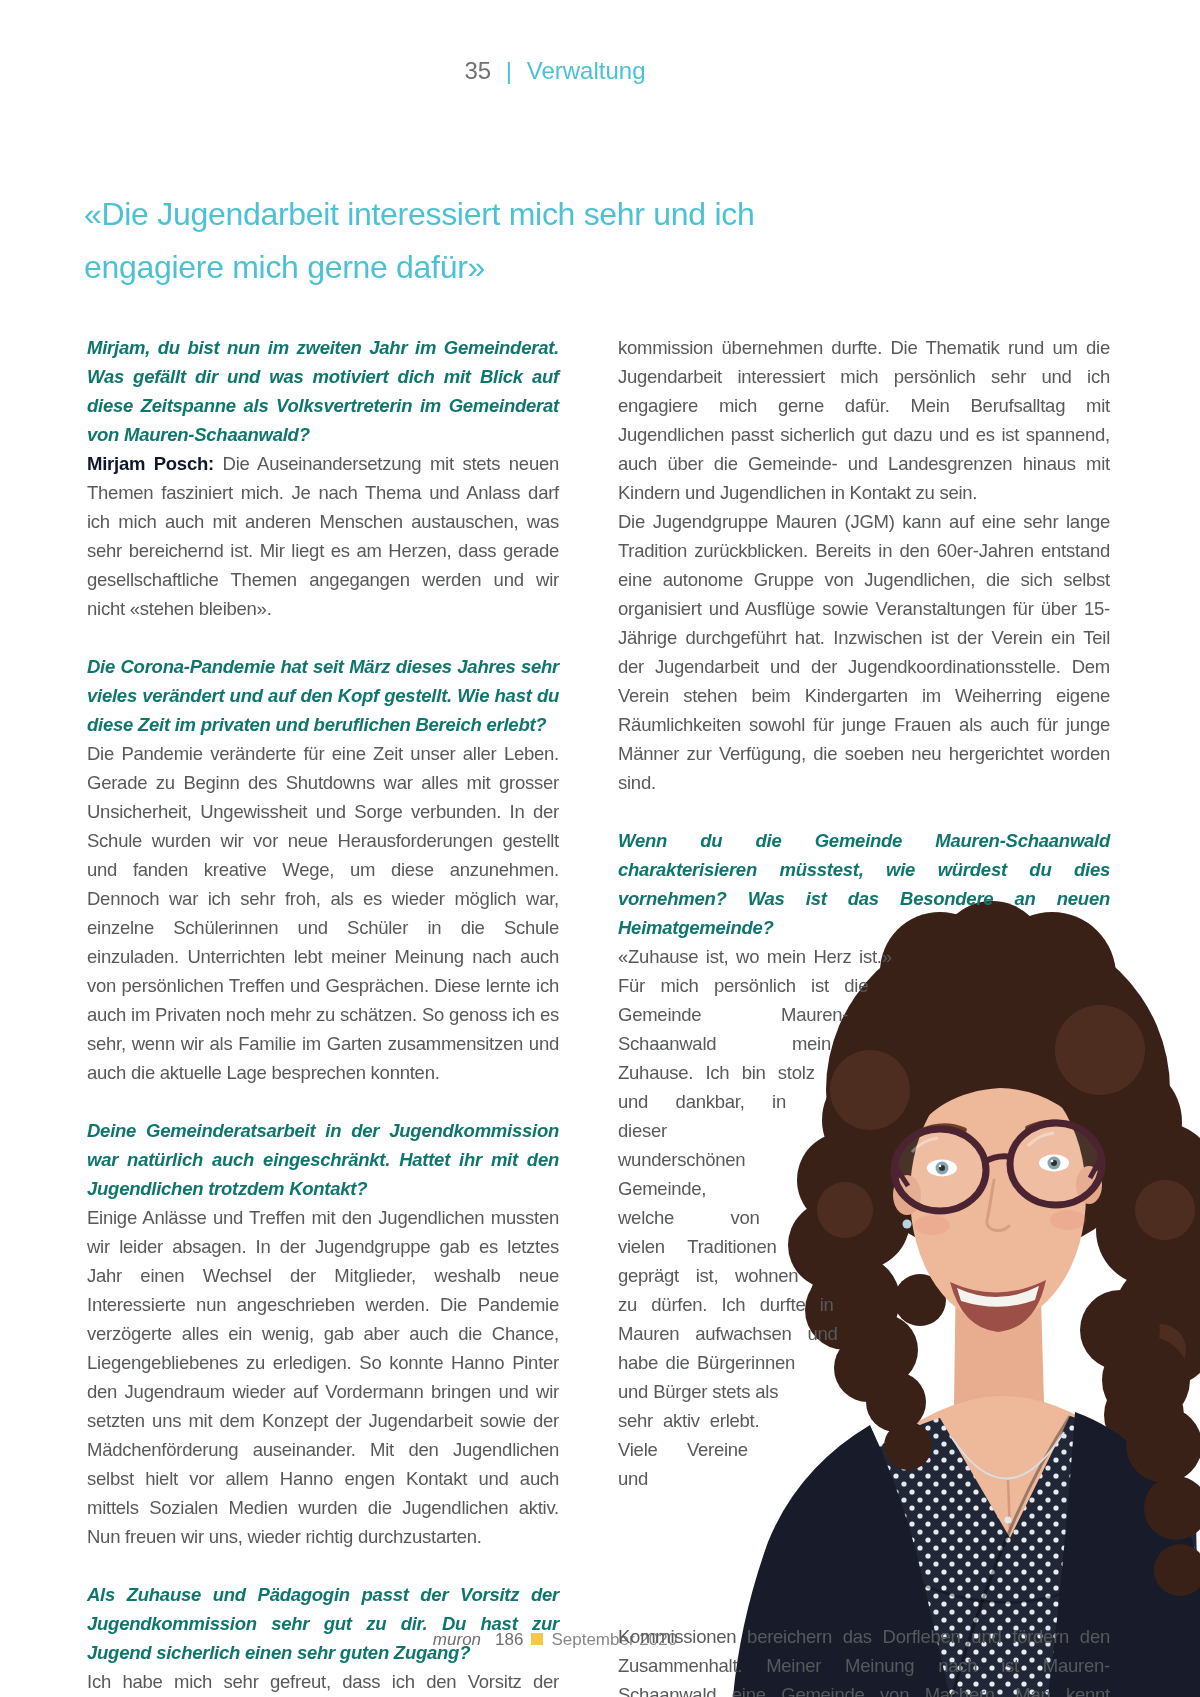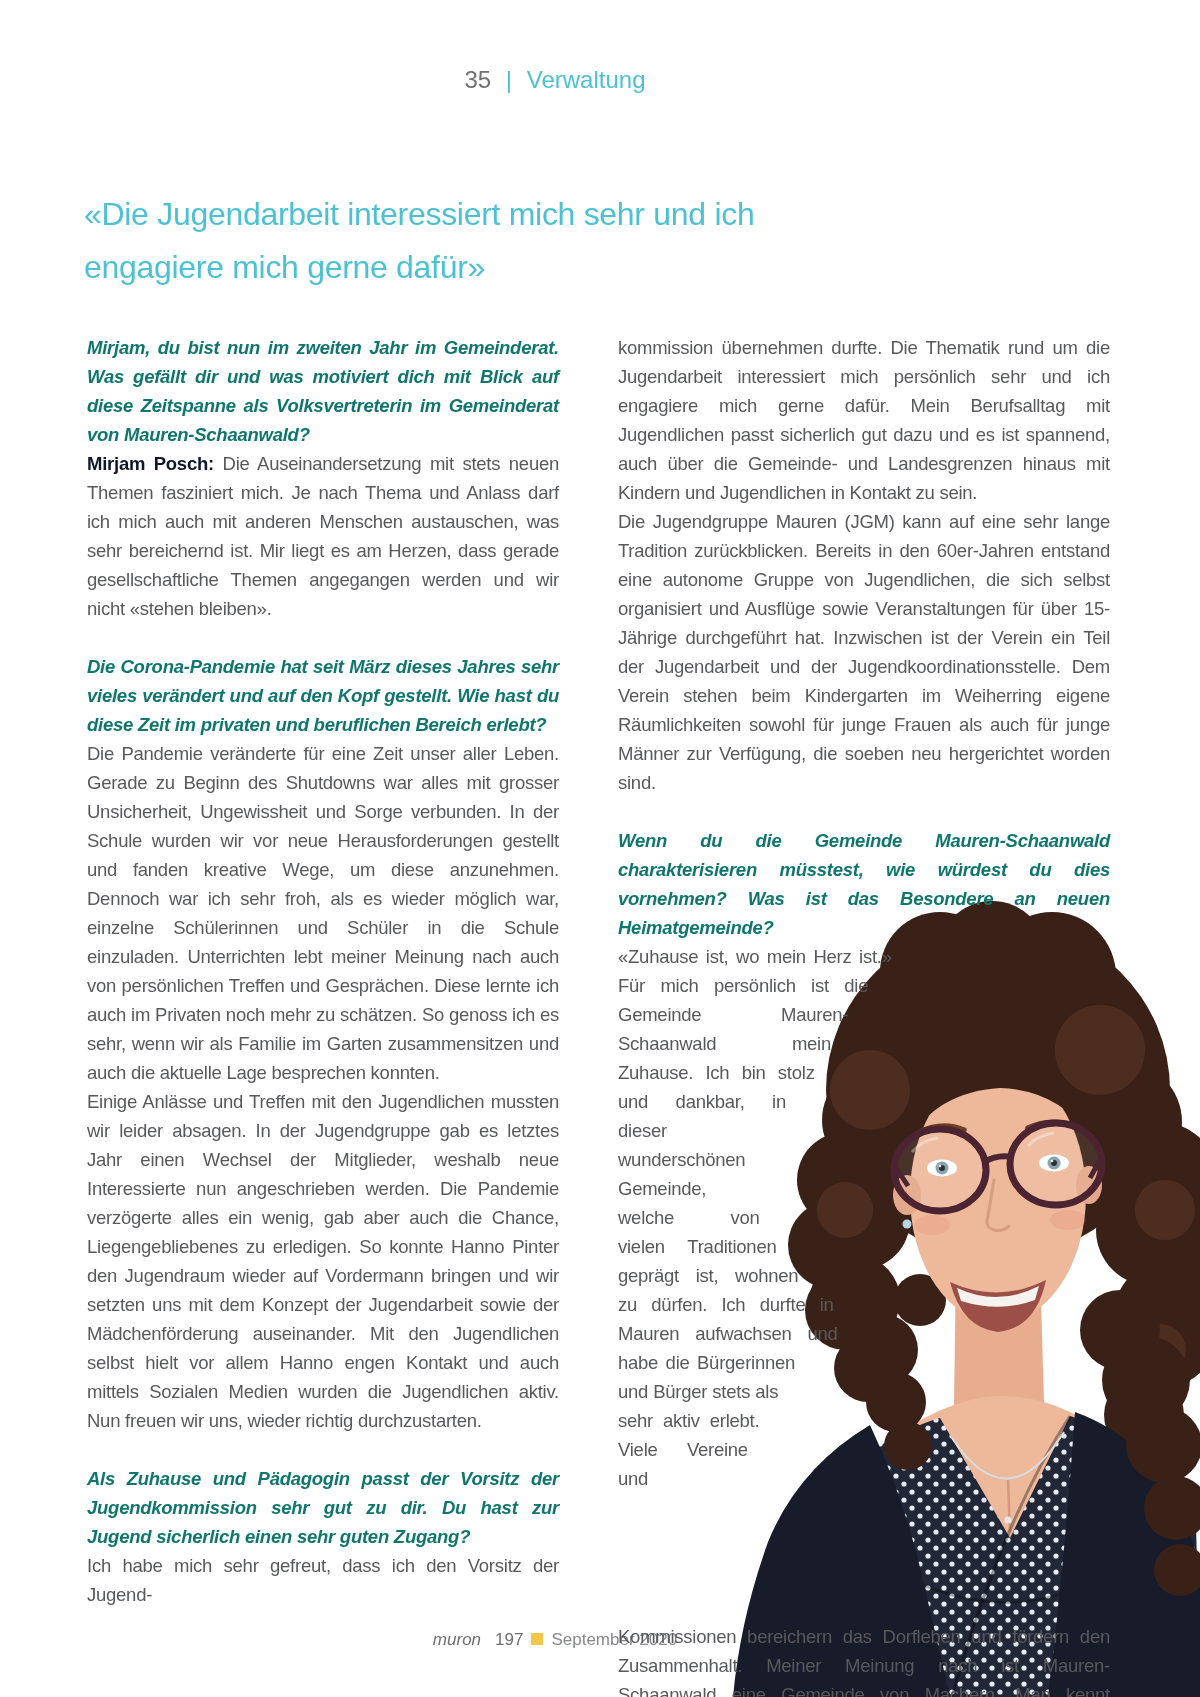--- a/index.html
+++ b/index.html
@@ -2,21 +2,21 @@
 <html lang="de"><head>
 <meta charset="utf-8">
 <style>
   html,body{margin:0;padding:0;background:#ffffff;}
   .page{
     position:relative;width:1200px;height:1697px;background:#ffffff;
     font-family:"Liberation Sans",sans-serif;overflow:hidden;
   }
   
   .pagehead{
-    position:absolute;left:0;top:66px;width:1110px;text-align:center;
+    position:absolute;left:0;top:57px;width:1110px;text-align:center;
     font-size:24px;letter-spacing:0;
   }
   .pagehead .num{color:#707173;}
   .pagehead .sep{color:#4cc1d3;padding:0 8px;font-weight:300;}
   .pagehead .sec{color:#4cc1d3;}
   
   .title{
     position:absolute;left:84px;top:188px;width:1000px;
     color:#4cc1d3;font-size:32px;line-height:53px;font-weight:400;
     letter-spacing:-0.3px;
@@ -178,29 +178,30 @@
       <path d="M 292 272 Q 302 260 318 258" stroke="rgba(255,255,255,0.35)" stroke-width="3" fill="none"></path>
       <path d="M 408 266 Q 418 255 434 253" stroke="rgba(255,255,255,0.35)" stroke-width="3" fill="none"></path>
     </g>
   </svg>
 
   <div class="col col-left">
     <p class="q">Mirjam, du bist nun im zweiten Jahr im Gemeinderat. Was gefällt dir und was motiviert dich mit Blick auf diese Zeitspanne als Volksvertreterin im Gemeinderat von Mauren-Schaanwald?</p>
     <p class="a"><span class="lead">Mirjam Posch:</span> <span>Die Auseinandersetzung mit stets neuen Themen fasziniert mich. Je nach Thema und Anlass darf ich mich auch mit anderen Menschen austauschen, was sehr bereichernd ist. Mir liegt es am Herzen, dass gerade gesellschaftliche Themen angegangen werden und wir nicht «stehen bleiben».</span></p>
     <p class="q">Die Corona-Pandemie hat seit März dieses Jahres sehr vieles verändert und auf den Kopf gestellt. Wie hast du diese Zeit im privaten und beruflichen Bereich erlebt?</p>
     <p class="a">Die Pandemie veränderte für eine Zeit unser aller Leben. Gerade zu Beginn des Shutdowns war alles mit grosser Unsicherheit, Ungewissheit und Sorge verbunden. In der Schule wurden wir vor neue Herausforderungen gestellt und fanden kreative Wege, um diese anzunehmen. Dennoch war ich sehr froh, als es wieder möglich war, einzelne Schülerinnen und Schüler in die Schule einzuladen. Unterrichten lebt meiner Meinung nach auch von persönlichen Treffen und Gesprächen. Diese lernte ich auch im Privaten noch mehr zu schätzen. So genoss ich es sehr, wenn wir als Familie im Garten zusammensitzen und auch die aktuelle Lage besprechen konnten.</p>
+    <p class="q">Deine Gemeinderatsarbeit in der Jugendkommission war natürlich auch eingeschränkt. Hattet ihr mit den Jugendlichen trotzdem Kontakt?</p>
     <p class="a">Einige Anlässe und Treffen mit den Jugendlichen mussten wir leider absagen. In der Jugendgruppe gab es letztes Jahr einen Wechsel der Mitglieder, weshalb neue Interessierte nun angeschrieben werden. Die Pandemie verzögerte alles ein wenig, gab aber auch die Chance, Liegengebliebenes zu erledigen. So konnte Hanno Pinter den Jugendraum wieder auf Vordermann bringen und wir setzten uns mit dem Konzept der Jugendarbeit sowie der Mädchenförderung auseinander. Mit den Jugendlichen selbst hielt vor allem Hanno engen Kontakt und auch mittels Sozialen Medien wurden die Jugendlichen aktiv. Nun freuen wir uns, wieder richtig durchzustarten.</p>
     <p class="q">Als Zuhause und Pädagogin passt der Vorsitz der Jugendkommission sehr gut zu dir. Du hast zur Jugend sicherlich einen sehr guten Zugang?</p>
     <p class="a">Ich habe mich sehr gefreut, dass ich den Vorsitz der Jugend-</p>
   </div>
 
   <div class="col col-right">
     <p class="a">kommission übernehmen durfte. Die Thematik rund um die Jugendarbeit interessiert mich persönlich sehr und ich engagiere mich gerne dafür. Mein Berufsalltag mit Jugendlichen passt sicherlich gut dazu und es ist spannend, auch über die Gemeinde- und Landesgrenzen hinaus mit Kindern und Jugendlichen in Kontakt zu sein.</p>
     <p class="a">Die Jugendgruppe Mauren (JGM) kann auf eine sehr lange Tradition zurückblicken. Bereits in den 60er-Jahren entstand eine autonome Gruppe von Jugendlichen, die sich selbst organisiert und Ausflüge sowie Veranstaltungen für über 15-Jährige durchgeführt hat. Inzwischen ist der Verein ein Teil der Jugendarbeit und der Jugendkoordinationsstelle. Dem Verein stehen beim Kindergarten im Weiherring eigene Räumlichkeiten sowohl für junge Frauen als auch für junge Männer zur Verfügung, die soeben neu hergerichtet worden sind.</p>
     <p class="q">Wenn du die Gemeinde Mauren-Schaanwald charakterisieren müsstest, wie würdest du dies vornehmen? Was ist das Besondere an neuen Heimatgemeinde?</p>
     <p class="a"><span class="photo-wrap"></span><span>«Zuhause ist, wo mein Herz ist.» Für mich persönlich ist die Gemeinde Mauren-Schaanwald mein Zuhause. Ich bin stolz und dankbar, in dieser wunderschönen Gemeinde, welche von vielen Traditionen geprägt ist, wohnen zu dürfen. Ich durfte in Mauren aufwachsen und habe die Bürgerinnen und Bürger stets als sehr aktiv erlebt. Viele Vereine und Kommissionen bereichern das Dorfleben und fördern den Zusammenhalt. Meiner Meinung nach ist Mauren-Schaanwald eine Gemeinde von Machern. Man kennt einander, hilft einander und lernt voneinander. Gleichzeitig ist man aber auch gerne bereit, sich mit Menschen aus anderen Gemeinden und Ländern auszutauschen und zu treffen.</span></p>
   </div>
 
   <div class="pagefoot">
-    <span class="mag">muron</span><span class="iss">197</span><span class="bullet"></span><span class="date">September 2020</span>
+    <span class="mag">muron</span><span class="iss">186</span><span class="bullet"></span><span class="date">September 2020</span>
   </div>
 
 </div>
 
 </body></html>

